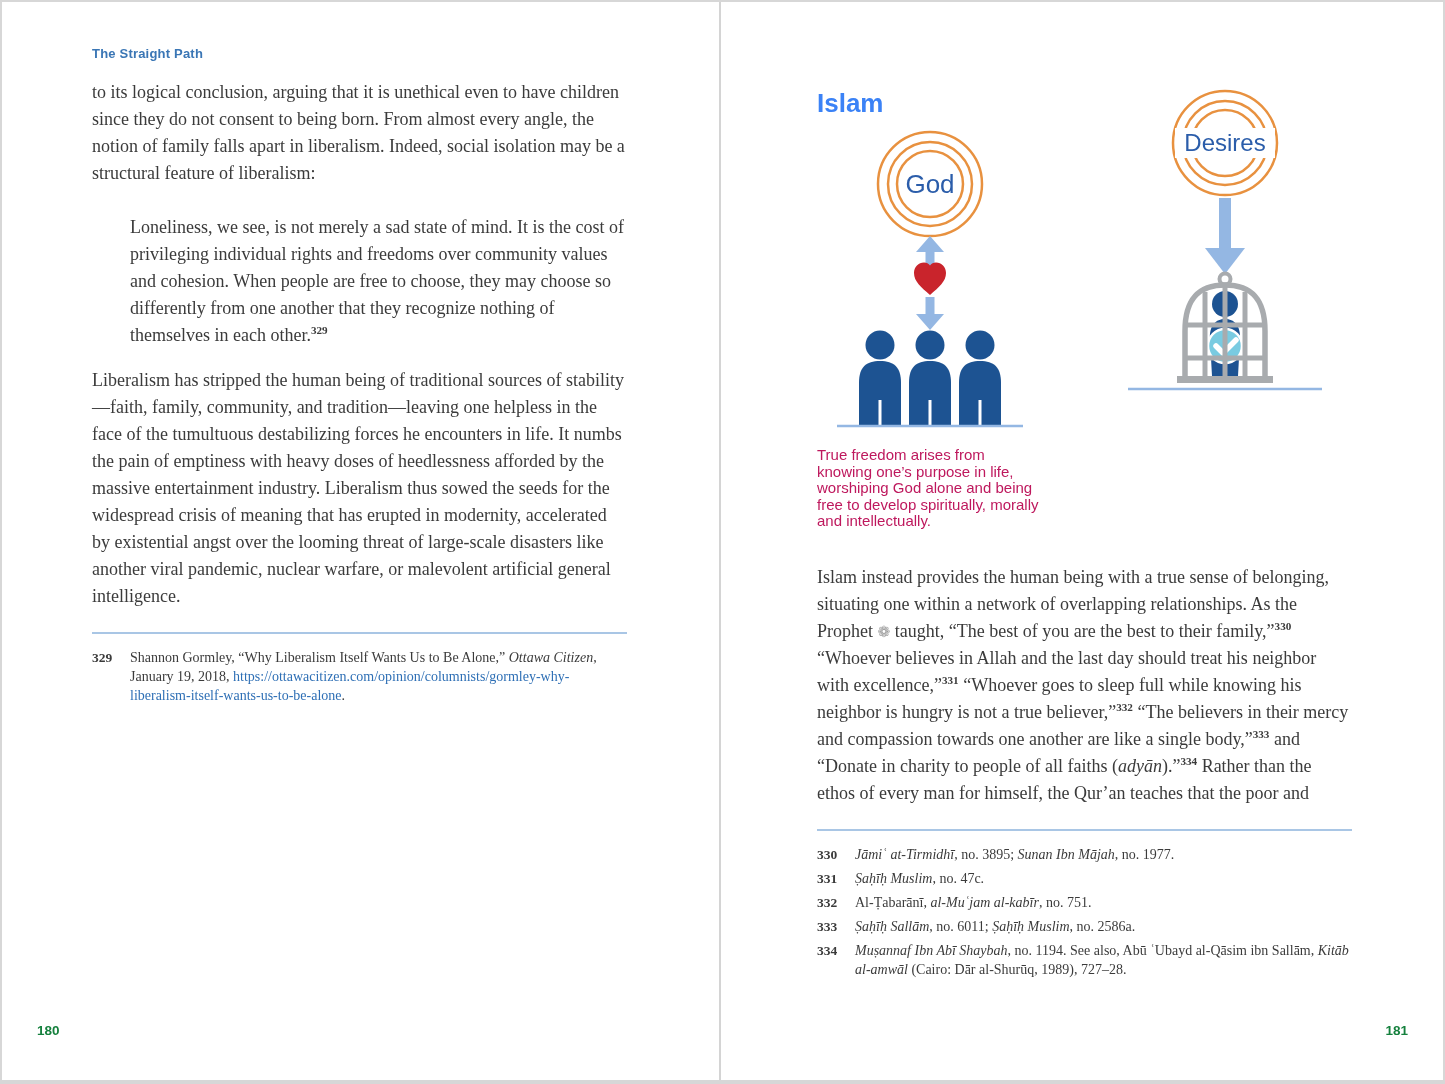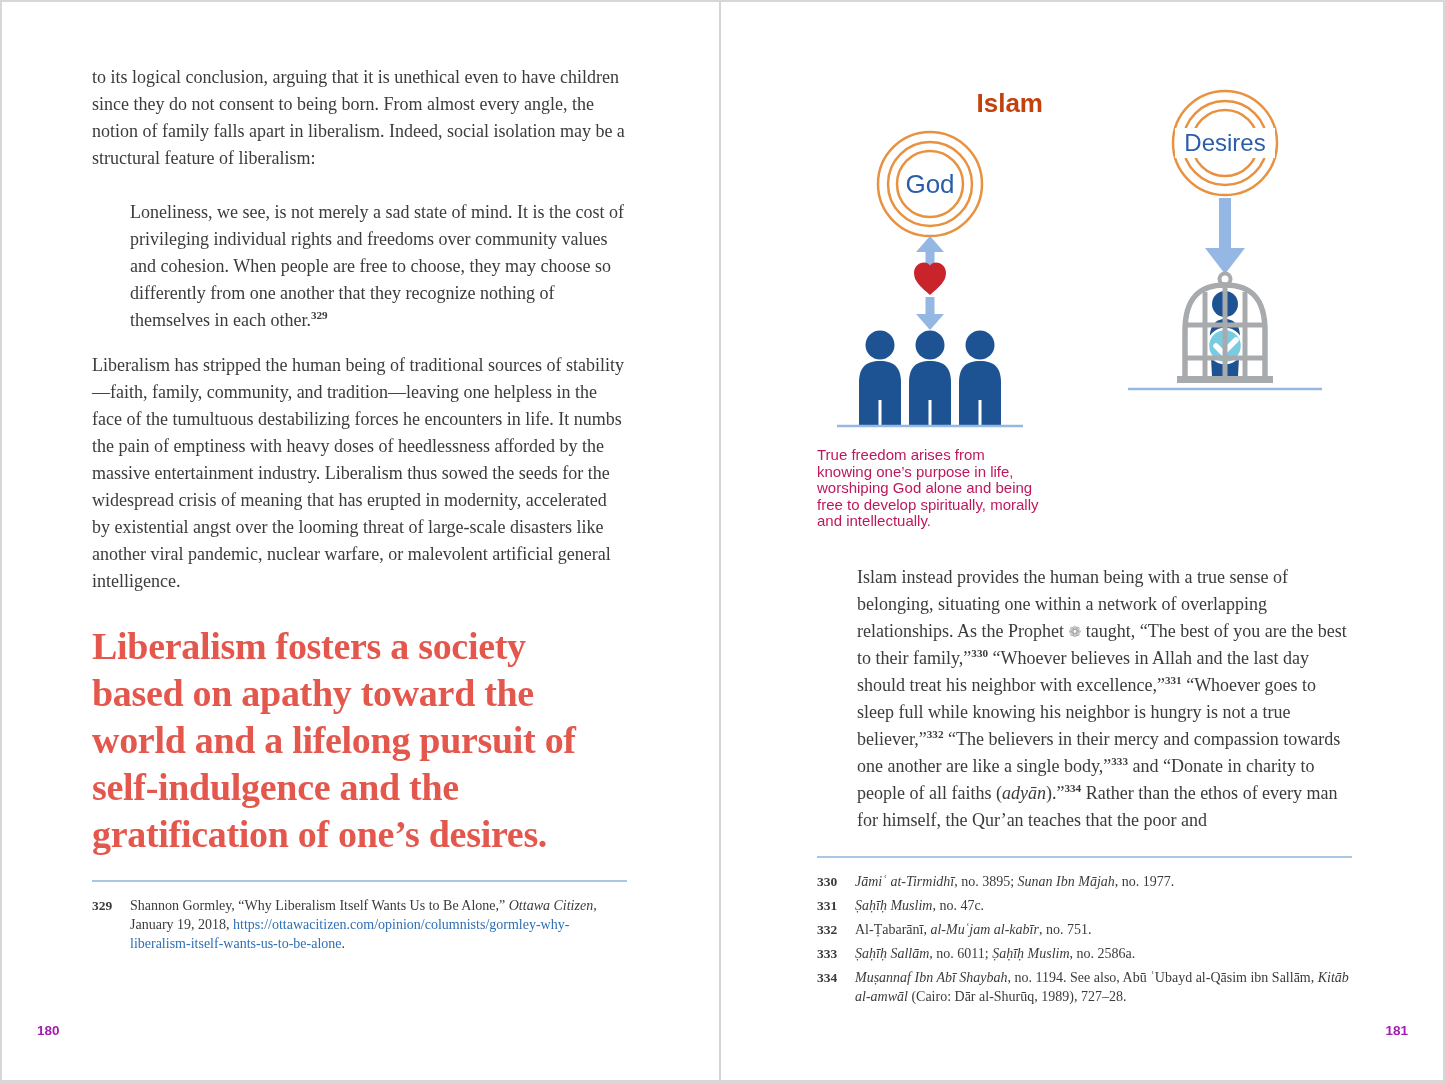--- a/index.html
+++ b/index.html
@@ -34,57 +34,57 @@
   .footnote-block{margin-top:0;}
   .fn-row{display:flex;gap:12px;margin-bottom:5px;}
   .fn-num{min-width:26px;font-weight:700;font-size:13.5px;line-height:19px;}
   .fn-text{font-size:14px;line-height:19px;}
   .fn-text em{font-style:italic;}
   .fn-link{color:#2e6fb5;text-decoration:none;overflow-wrap:anywhere;}
 
   .page-number{
     position:absolute;bottom:42px;
     font-family:"Liberation Sans","DejaVu Sans",sans-serif;
-    font-size:13.5px;font-weight:700;color:#a21caf;
+    font-size:13.5px;font-weight:700;color:#15803d;
   }
   .pn-left{left:35px;}
   .pn-right{right:35px;}
 
   .diagram{display:grid;grid-template-columns:226px 254px;gap:55px;}
   .diagram h3{
-    margin:0 0 10px 0;text-align:right;
-    font-family:"Liberation Sans","DejaVu Sans",sans-serif;
-    font-size:26px;font-weight:700;color:#c2410c;
+    margin:0 0 10px 0;text-align:left;
+    font-family:"Liberation Sans","DejaVu Sans",sans-serif;
+    font-size:26px;font-weight:700;color:#3b82f6;
   }
   .diagram svg{display:block;}
   .caption{
     margin:8px 0 0 0;
     font-family:Liberation Sans, sans-serif;
     font-size:15px;line-height:16.5px;color:#be185d;
   }
-  .right-body{margin-top:34px;margin-left:40px;}
+  .right-body{margin-top:34px;}
   .circle-label{
     font-family:"Liberation Sans","DejaVu Sans",sans-serif;
     font-weight:500;fill:#2b5daa;
   }
 </style>
 </head>
 <body>
 
 <div class="spread">
 
   <div class="page page-left">
+    <div class="running-head">The Straight Path</div>
 
     <p class="body-text para1">to its logical conclusion, arguing that it is unethical even to have children since they do not consent to being born. From almost every angle, the notion of family falls apart in liberalism. Indeed, social isolation may be a structural feature of liberalism:</p>
 
     <blockquote class="quote-block"><span>Loneliness, we see, is not merely a sad state of mind. It is the cost of privileging individual rights and freedoms over community values and cohesion. When people are free to choose, they may choose so differently from one another that they recognize nothing of themselves in each other.</span><sup>329</sup></blockquote>
 
     <p class="body-text para2">Liberalism has stripped the human being of traditional sources of stability—faith, family, community, and tradition—leaving one helpless in the face of the tumultuous destabilizing forces he encounters in life. It numbs the pain of emptiness with heavy doses of heedlessness afforded by the massive entertainment industry. Liberalism thus sowed the seeds for the widespread crisis of meaning that has erupted in modernity, accelerated by existential angst over the looming threat of large-scale disasters like another viral pandemic, nuclear warfare, or malevolent artificial general intelligence.</p>
 
-    <div class="pull-quote">Liberalism fosters a society based on apathy toward the world and a lifelong pursuit of self-indulgence and the gratification of one’s desires.</div>
 
     <hr class="footnote-rule">
 
     <div class="footnote-block">
       <div class="fn-row">
         <span class="fn-num">329</span>
         <span class="fn-text"><span>Shannon Gormley, “Why Liberalism Itself Wants Us to Be Alone,” </span><em>Ottawa Citizen</em><span>, January 19, 2018, </span><a href="#" class="fn-link">https://ottawacitizen.com/opinion/columnists/gormley-why-liberalism-itself-wants-us-to-be-alone</a><span>.</span></span>
       </div>
     </div>
 

